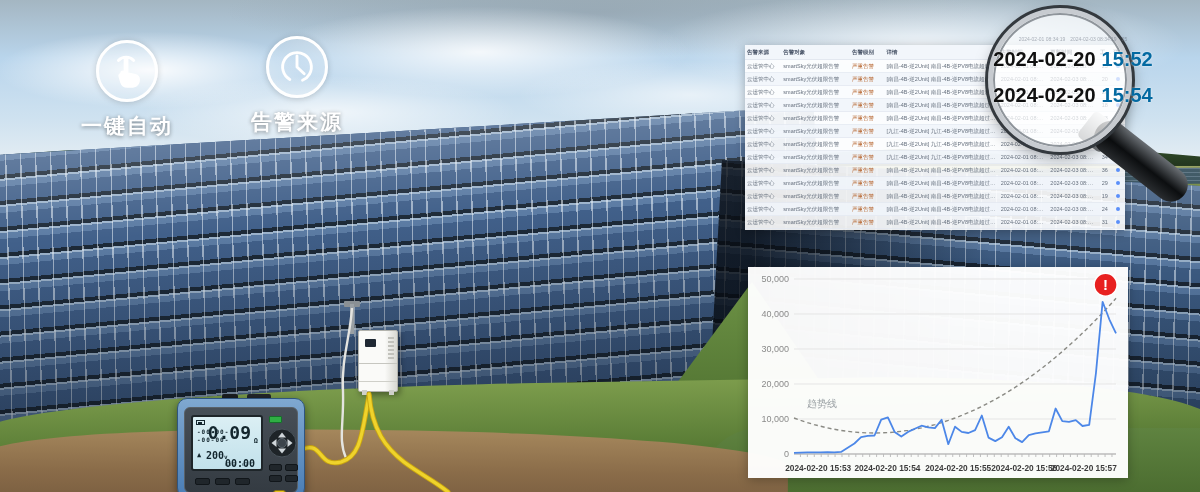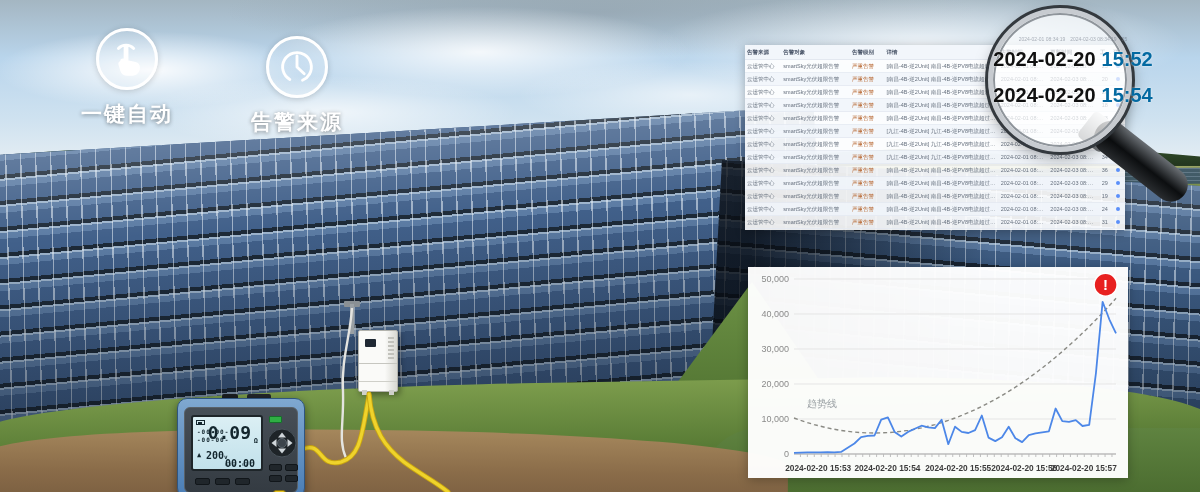--- a/index.html
+++ b/index.html
@@ -89,21 +89,21 @@
   .volt-unit{font-size:6px;}
   .timer-read{position:absolute;right:6px;bottom:0;font-size:10px;font-weight:bold;}
   .timer-cap{position:absolute;right:7px;bottom:2.5px;font-size:3.5px;letter-spacing:2px;}
   .dev-power{position:absolute;left:84px;top:8px;width:13px;height:7px;background:#2fae44;border:1px solid #15702a;border-radius:1px;}
   .dev-dpad{position:absolute;left:82px;top:20px;}
   .dev-btn{position:absolute;background:#20262b;border:1px solid #11161a;border-radius:2px;}
   .dev-yellow{position:absolute;left:88px;top:82px;width:13px;height:6px;background:#e7c31f;border-radius:3px;border:1px solid #8a7410;}
 
   
   .feature{position:absolute;z-index:9;width:150px;text-align:center;}
-  .f1{left:52px;top:28px;} .f2{left:222px;top:36px;} .f3{left:398px;top:36px;}
+  .f1{left:52px;top:40px;} .f2{left:222px;top:36px;} .f3{left:398px;top:36px;}
   .f-circle{width:62px;height:62px;margin:0 auto;border:3.5px solid #fff;border-radius:50%;
     background:rgba(255,255,255,.12);display:flex;align-items:center;justify-content:center;
     box-shadow:0 1px 6px rgba(0,0,0,.18);}
   .f-label{margin-top:10px;color:#fff;font-size:21px;font-weight:bold;letter-spacing:2px;
     text-shadow:0 1px 4px rgba(0,0,0,.45);white-space:nowrap;}
 
   
   .alarm-table{position:absolute;left:745px;top:45px;width:380px;height:185px;z-index:9;
     background:rgba(255,255,255,.9);box-shadow:0 2px 10px rgba(0,0,0,.28);
     font-size:5.5px;color:#66707e;overflow:hidden;}

